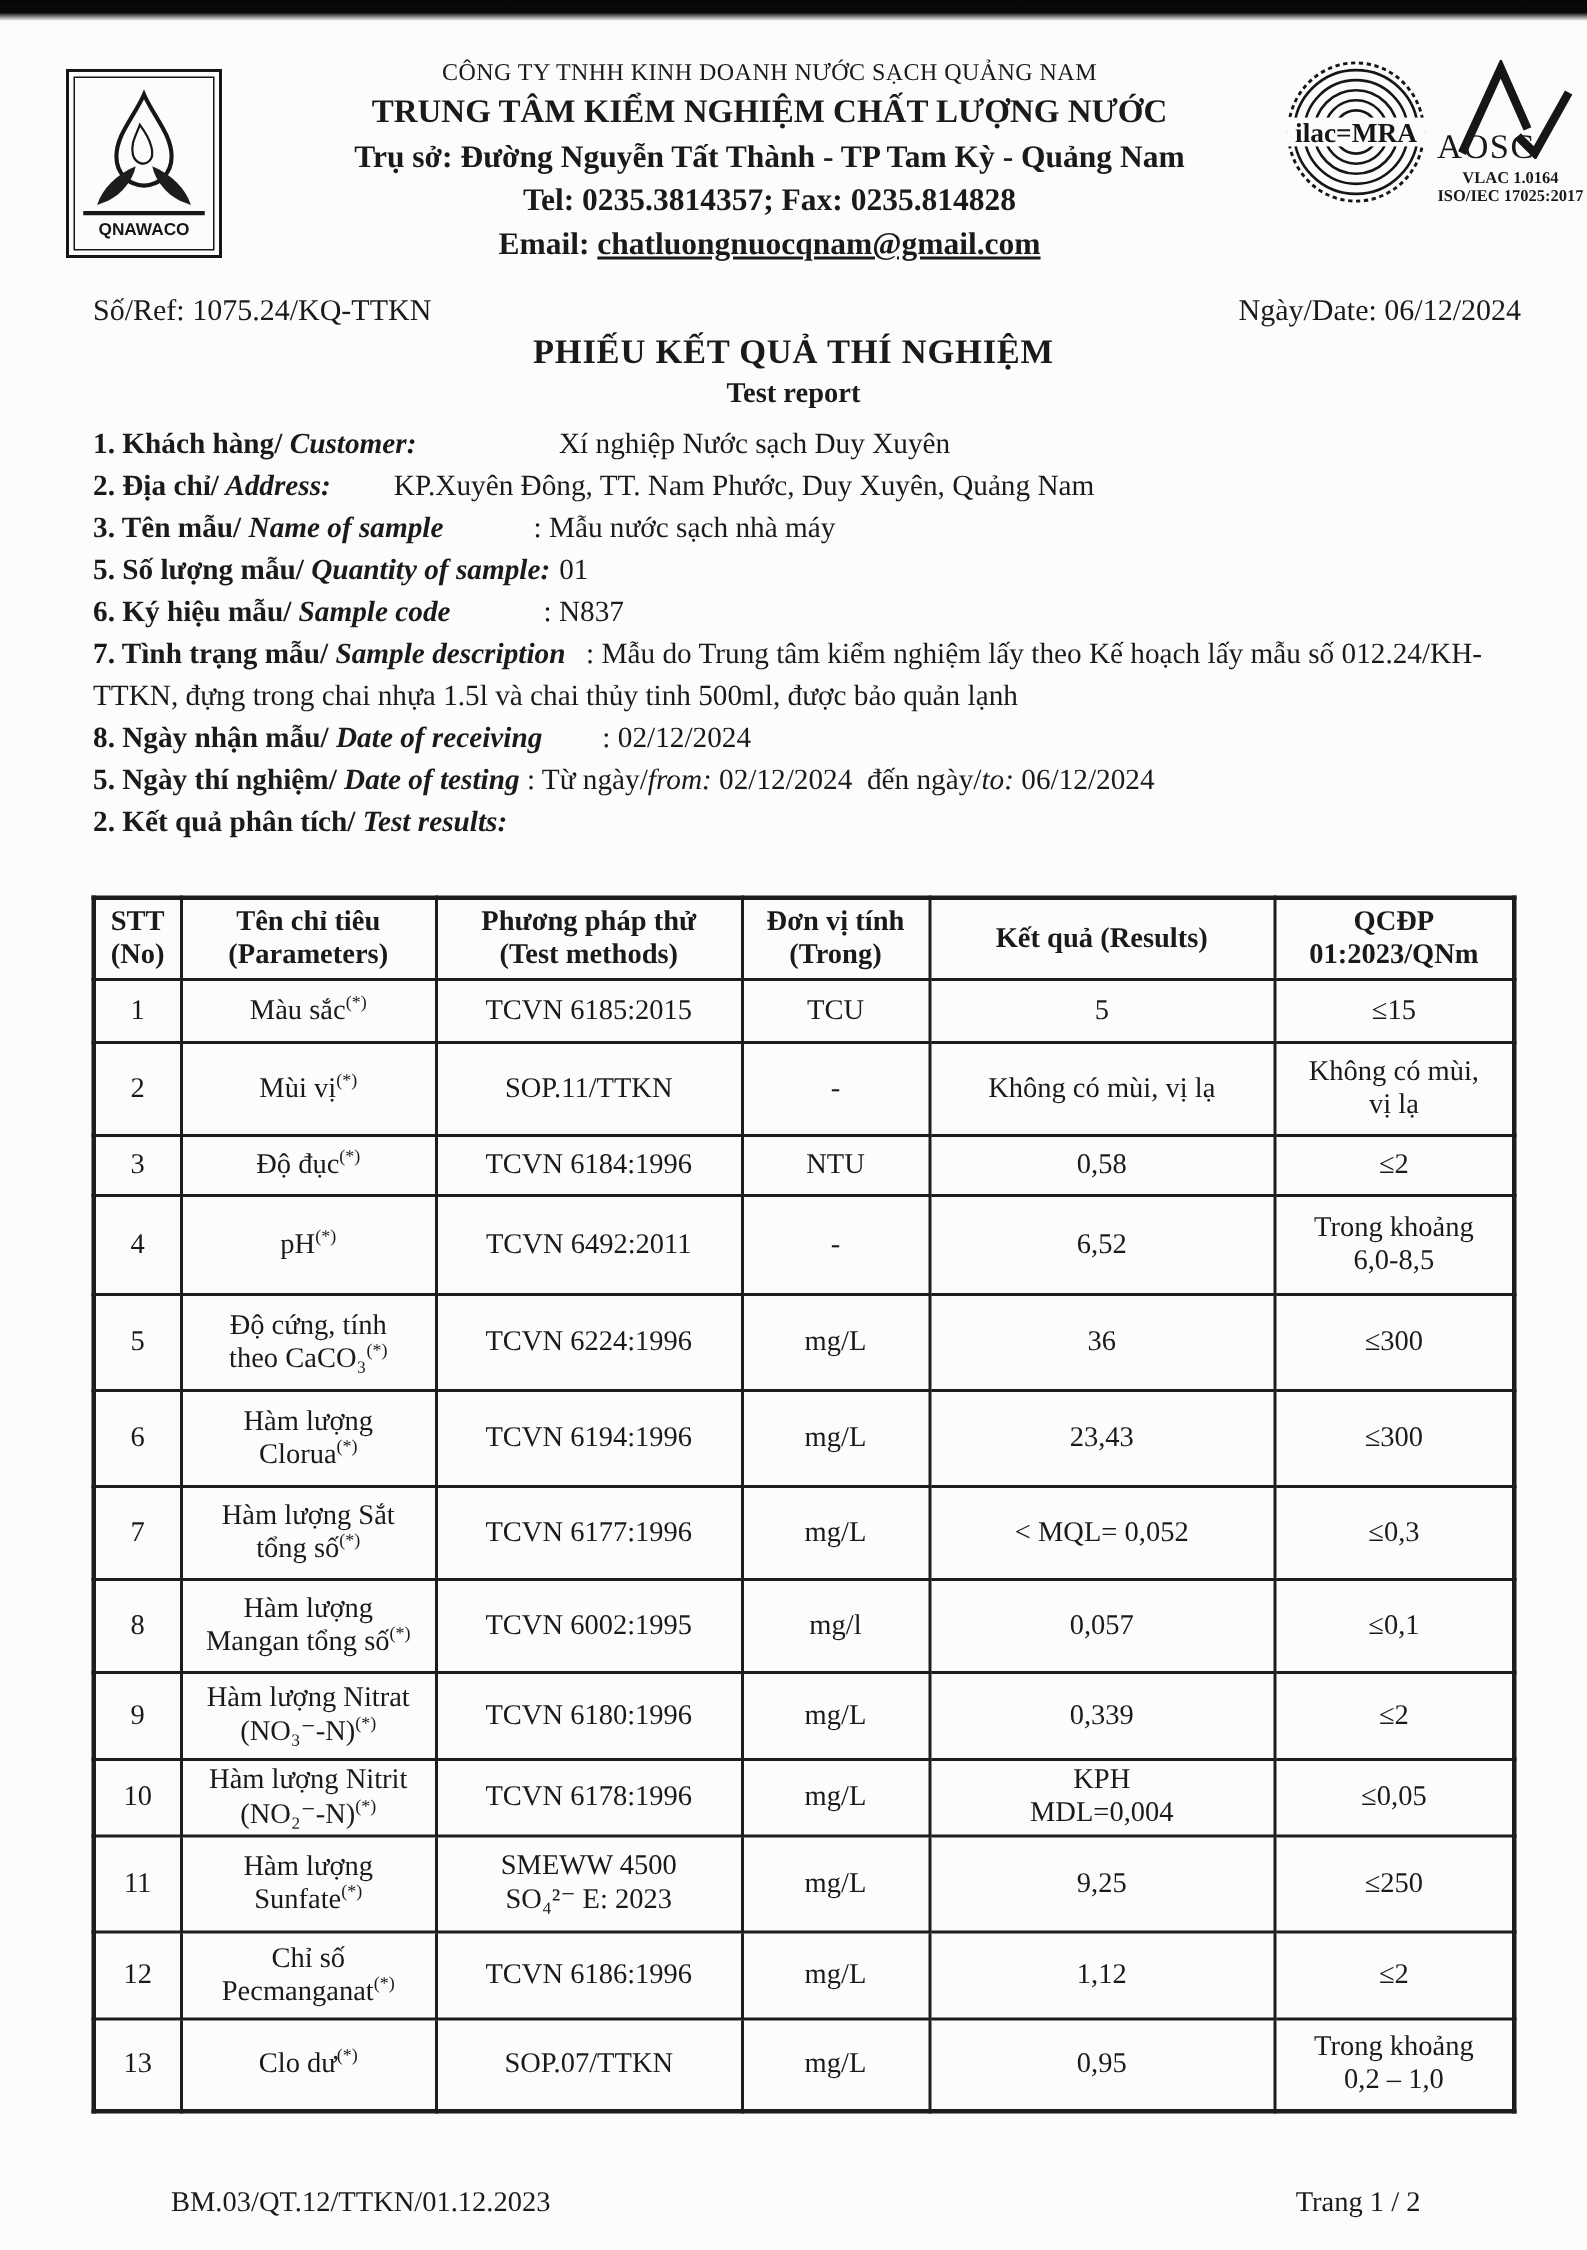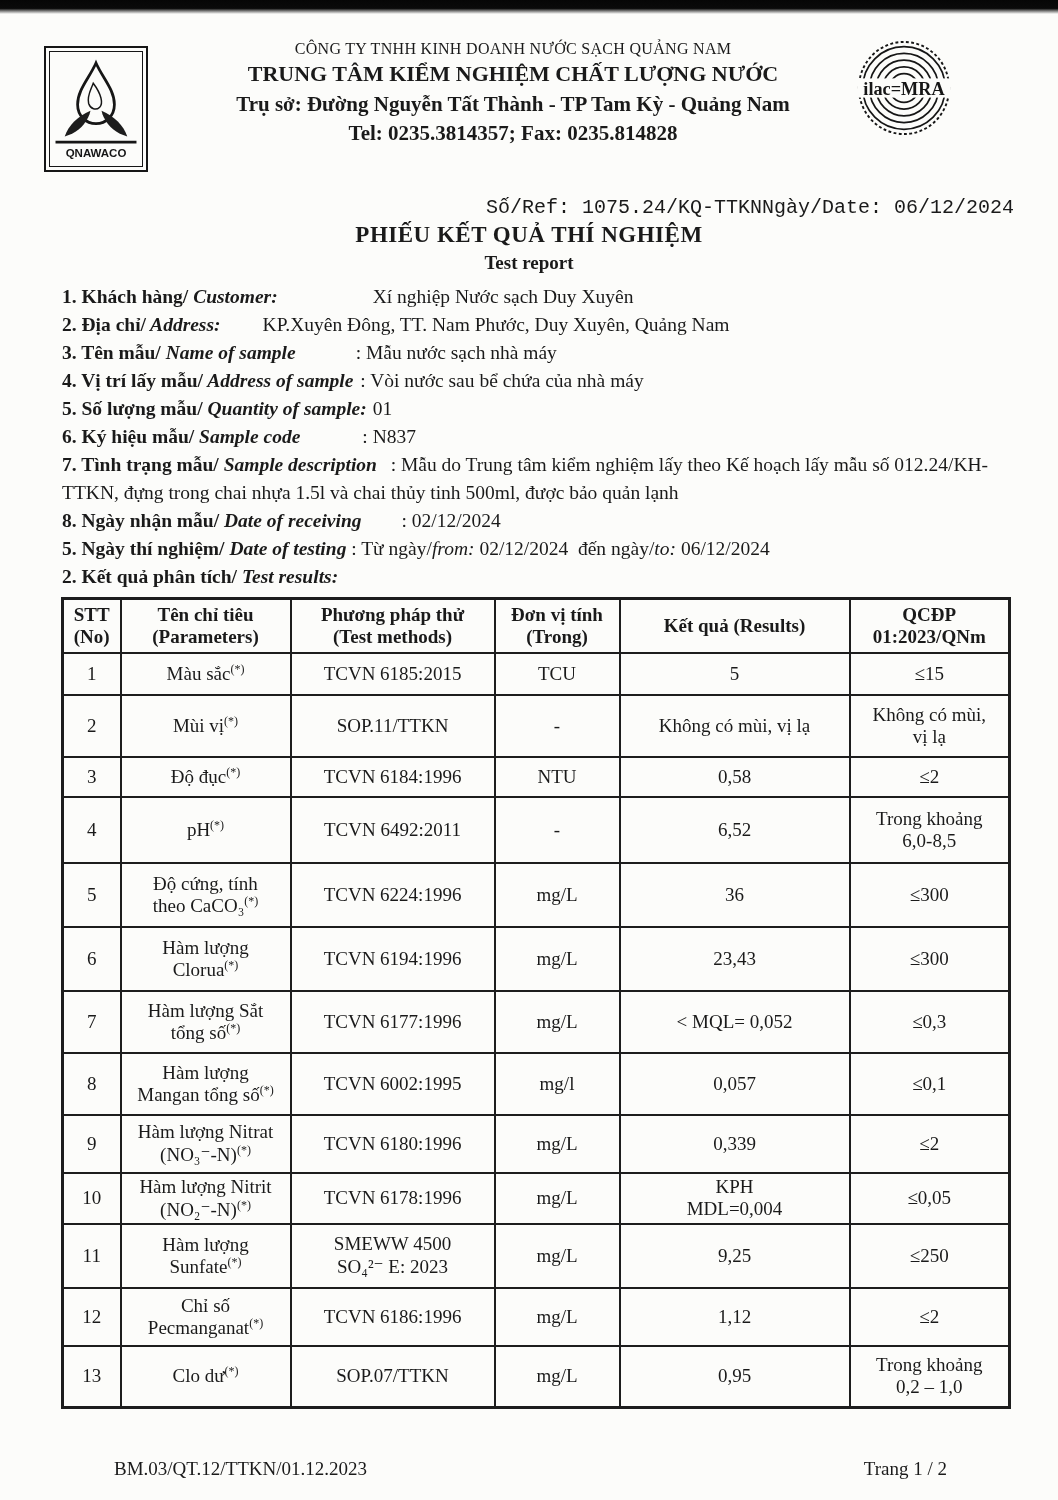--- a/index.html
+++ b/index.html
@@ -40,21 +40,21 @@
   .logos-right{
     position:absolute;left:856px;top:40px;display:flex;gap:4px;align-items:flex-start;
   }
   .aosc-block{width:102px;text-align:center;}
   .aosc-name{font-size:23px;letter-spacing:1px;text-align:left;padding-left:2px;margin-top:-26px;}
   .aosc-sub1{font-size:11px;font-weight:bold;margin-top:2px;}
   .aosc-sub2{font-size:11px;font-weight:bold;}
   
   .refline{
     position:absolute;top:196px;left:62px;width:952px;
-    display:flex;justify-content:flex-end;font-size:20px;font-family:Liberation Mono, monospace;
+    display:flex;justify-content:space-between;font-size:20px;
   }
   .title-vi{position:absolute;top:222px;left:0;width:100%;text-align:center;
     font-size:23px;font-weight:bold;letter-spacing:.5px;}
   .title-en{position:absolute;top:252px;left:0;width:100%;text-align:center;
     font-size:19px;font-weight:bold;}
   
   .info{position:absolute;top:283px;left:62px;width:950px;font-size:19.5px;line-height:28px;}
   .info-line{white-space:normal;}
   .lbl{font-weight:bold;white-space:pre-wrap;}
   .lbl.it{font-style:italic;}
@@ -116,49 +116,58 @@
         <text x="50" y="112" text-anchor="middle" font-family="Liberation Sans, DejaVu Sans, sans-serif" font-size="12.5" font-weight="bold" fill="#161616">QNAWACO</text>
       </svg>
     </div>
   </div>
 
   <div class="header-center">
     <div class="h-company">CÔNG TY TNHH KINH DOANH NƯỚC SẠCH QUẢNG NAM</div>
     <div class="h-centername">TRUNG TÂM KIỂM NGHIỆM CHẤT LƯỢNG NƯỚC</div>
     <div class="h-address">Trụ sở: Đường Nguyễn Tất Thành - TP Tam Kỳ -  Quảng Nam</div>
     <div class="h-tel">Tel: 0235.3814357; Fax: 0235.814828</div>
+    <div class="h-email"><span>Email: </span><span class="email-addr">chatluongnuocqnam@gmail.com</span></div>
   </div>
 
   <div class="logos-right">
     <svg width="96" height="96" viewBox="0 0 100 100">
       <ellipse cx="50" cy="50" rx="47" ry="48" fill="none" stroke="#161616" stroke-width="2" stroke-dasharray="3 2.5"></ellipse>
       <circle cx="50" cy="50" r="8" fill="none" stroke="#161616" stroke-width="1.8"></circle>
       <circle cx="50" cy="50" r="15" fill="none" stroke="#161616" stroke-width="1.8"></circle>
       <circle cx="50" cy="50" r="22" fill="none" stroke="#161616" stroke-width="1.8"></circle>
       <circle cx="50" cy="50" r="29" fill="none" stroke="#161616" stroke-width="1.8"></circle>
       <circle cx="50" cy="50" r="36" fill="none" stroke="#161616" stroke-width="1.8"></circle>
       <circle cx="50" cy="50" r="43" fill="none" stroke="#161616" stroke-width="1.8"></circle>
       <rect x="2" y="40" width="96" height="20" fill="#fcfcfa"></rect>
       <text x="50" y="57" text-anchor="middle" font-family="Liberation Serif, DejaVu Serif, serif" font-size="19" font-weight="bold" fill="#161616">ilac=MRA</text>
     </svg>
+    <div class="aosc-block">
+      <svg width="84" height="66" viewBox="0 0 104 80">
+        <path d="M12 76 L44 6 L66 56" fill="none" stroke="#161616" stroke-width="7" stroke-linejoin="miter"></path>
+        <path d="M58 66 L72 80 L100 30" fill="none" stroke="#161616" stroke-width="7" transform="translate(0,-4)"></path>
+      </svg>
+      <div class="aosc-name">AOSC</div>
+      <div class="aosc-sub1">VLAC 1.0164</div>
+      <div class="aosc-sub2">ISO/IEC 17025:2017</div>
+    </div>
   </div>
 
   <div class="refline">
     <span>Số/Ref: 1075.24/KQ-TTKN</span>
     <span>Ngày/Date: 06/12/2024</span>
   </div>
 
   <div class="title-vi">PHIẾU KẾT QUẢ THÍ NGHIỆM</div>
   <div class="title-en">Test report</div>
 
   <div class="info">
     <div class="info-line"><span class="lbl">1. Khách hàng/</span><span class="lbl it"> Customer:</span><span class="val g95">Xí nghiệp Nước sạch Duy Xuyên</span></div>
     <div class="info-line"><span class="lbl">2. Địa chỉ/</span><span class="lbl it"> Address:</span><span class="val g42">KP.Xuyên Đông, TT. Nam Phước, Duy Xuyên, Quảng Nam</span></div>
     <div class="info-line"><span class="lbl">3. Tên mẫu/</span><span class="lbl it"> Name of sample</span><span class="val g60">: Mẫu nước sạch nhà máy</span></div>
-    <div class="info-line"><span class="lbl">4. Vị trí lấy mẫu/</span><span class="lbl it"> Address of sample</span><span class="val g2"> : Vòi nước sau bể chứa của nhà máy</span></div>
     <div class="info-line"><span class="lbl">5. Số lượng mẫu/</span><span class="lbl it"> Quantity of sample:</span><span class="val g6">01</span></div>
     <div class="info-line"><span class="lbl">6. Ký hiệu mẫu/</span><span class="lbl it"> Sample code</span><span class="val g62">: N837</span></div>
     <div class="info-line"><span class="lbl">7. Tình trạng mẫu/</span><span class="lbl it"> Sample description</span><span class="val g4">  : Mẫu do Trung tâm kiểm nghiệm lấy theo Kế hoạch lấy mẫu số 012.24/KH-TTKN, đựng trong chai nhựa 1.5l và chai thủy tinh 500ml, được bảo quản lạnh</span></div>
     <div class="info-line"><span class="lbl">8. Ngày nhận mẫu/</span><span class="lbl it"> Date of receiving</span><span class="val g40">: 02/12/2024</span></div>
     <div class="info-line"><span class="lbl">5. Ngày thí nghiệm/</span><span class="lbl it"> Date of testing</span><span class="val"><span> : Từ ngày/</span><span class="it">from:</span><span> 02/12/2024  đến ngày/</span><span class="it">to:</span><span> 06/12/2024</span></span></div>
     <div class="info-line"><span class="lbl">2. Kết quả phân tích/</span><span class="lbl it"> Test results:</span></div>
   </div>
 
   <table class="results">
     <colgroup>

